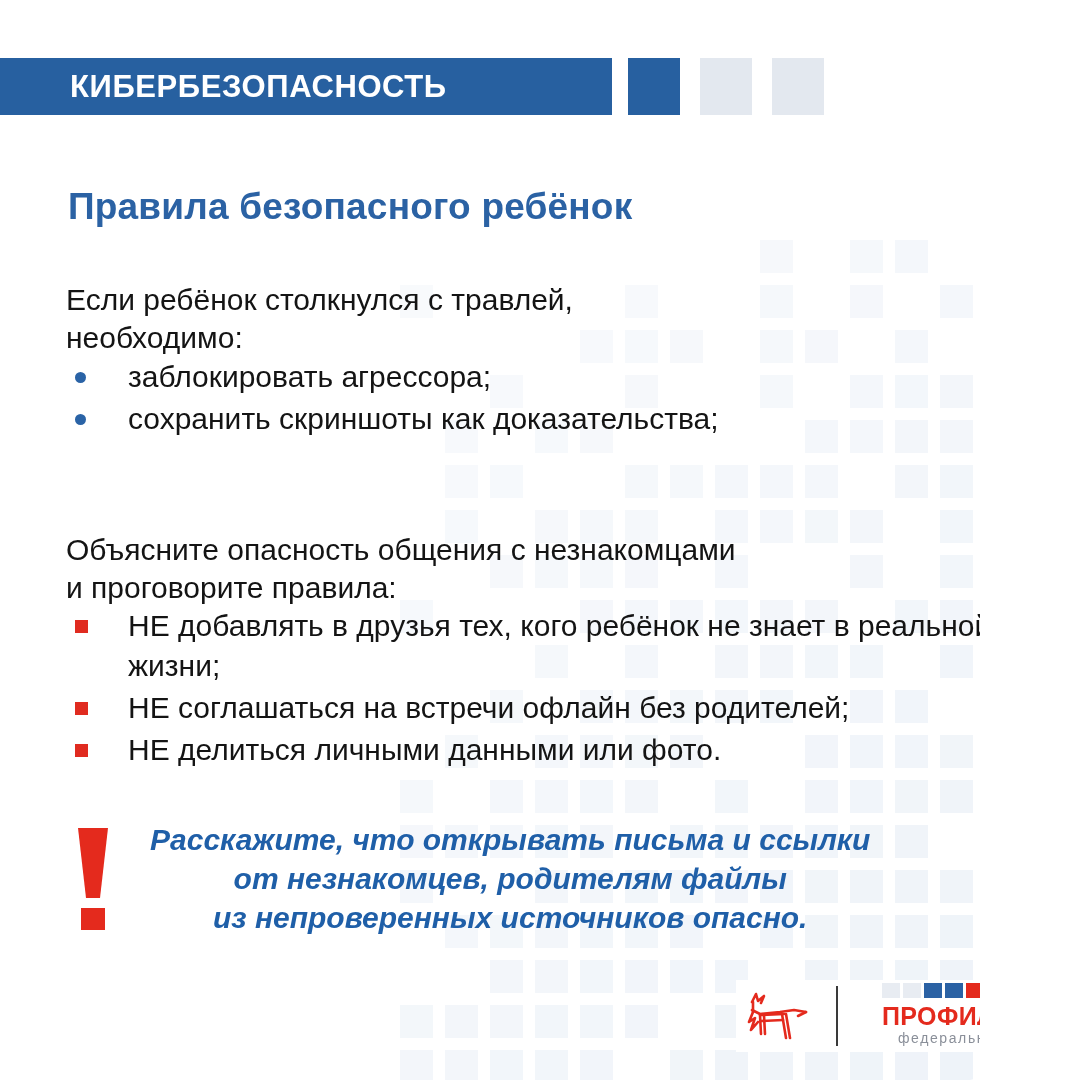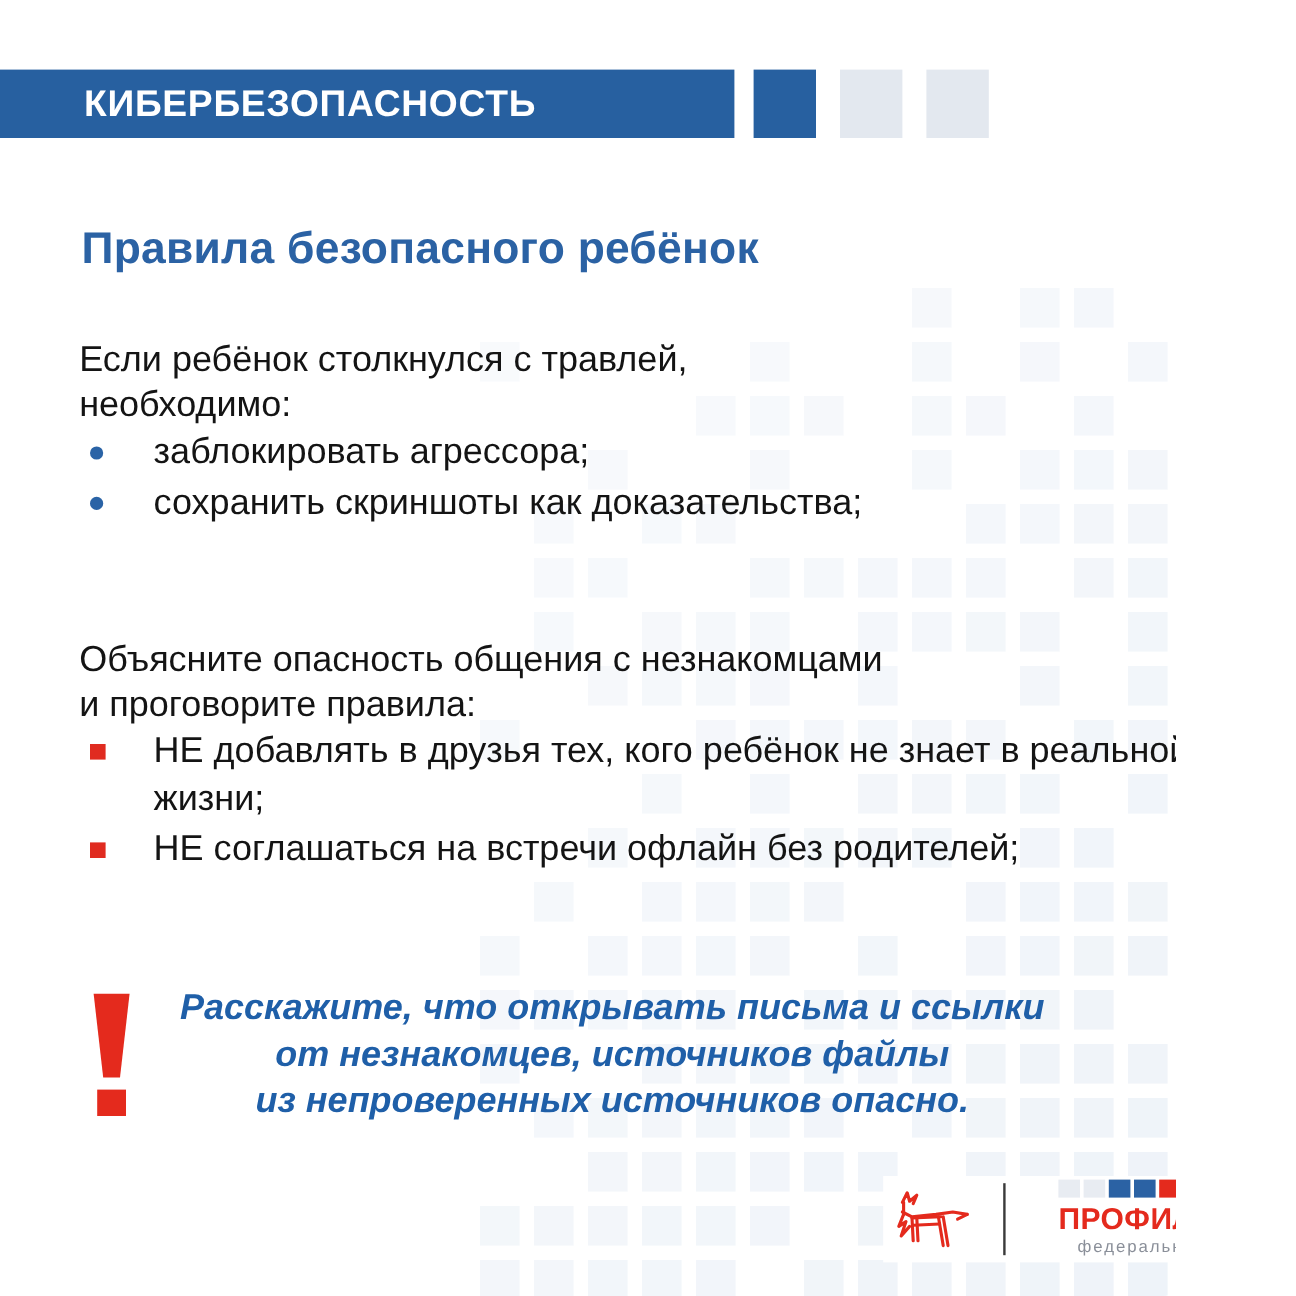--- a/index.html
+++ b/index.html
@@ -476,30 +476,34 @@
 
     <ul class="bullet-list" id="list-strangers">
       <li class="bullet-row">
         <span class="marker square" style="background: rgb(224, 43, 32);"></span>
         <span>НЕ добавлять в друзья тех, кого ребёнок не знает в реальной жизни;</span>
       </li>
       <li class="bullet-row">
         <span class="marker square" style="background: rgb(224, 43, 32);"></span>
         <span>НЕ соглашаться на встречи офлайн без родителей;</span>
       </li>
+      <li class="bullet-row">
+        <span class="marker square" style="background: rgb(224, 43, 32);"></span>
+        <span>НЕ делиться личными данными или фото.</span>
+      </li>
     </ul>
 
     <div id="callout">
       <svg id="excl-mark" viewBox="0 0 38 102" aria-hidden="true">
         <polygon points="4,0 34,0 26,70 12,70" fill="#E42A1D"></polygon>
         <rect x="7" y="80" width="24" height="22" fill="#E42A1D"></rect>
       </svg>
       <div id="callout-text" style="color: rgb(31, 95, 168); text-align: center;">
         <span>Расскажите, что открывать письма и ссылки</span><br>
-        <span>от незнакомцев, источников файлы</span><br>
+        <span>от незнакомцев, родителям файлы</span><br>
         <span>из непроверенных источников опасно.</span>
       </div>
     </div>
 
   </div>
 
   <div id="footer-logo">
     <svg id="deer-icon" viewBox="0 0 78 58" aria-hidden="true">
       <g fill="none" stroke="#E42A1D" stroke-width="2.6" stroke-linecap="round" stroke-linejoin="round">
         <path d="M12 14 L16 6 L18 13 L24 8 L21 15"></path>

